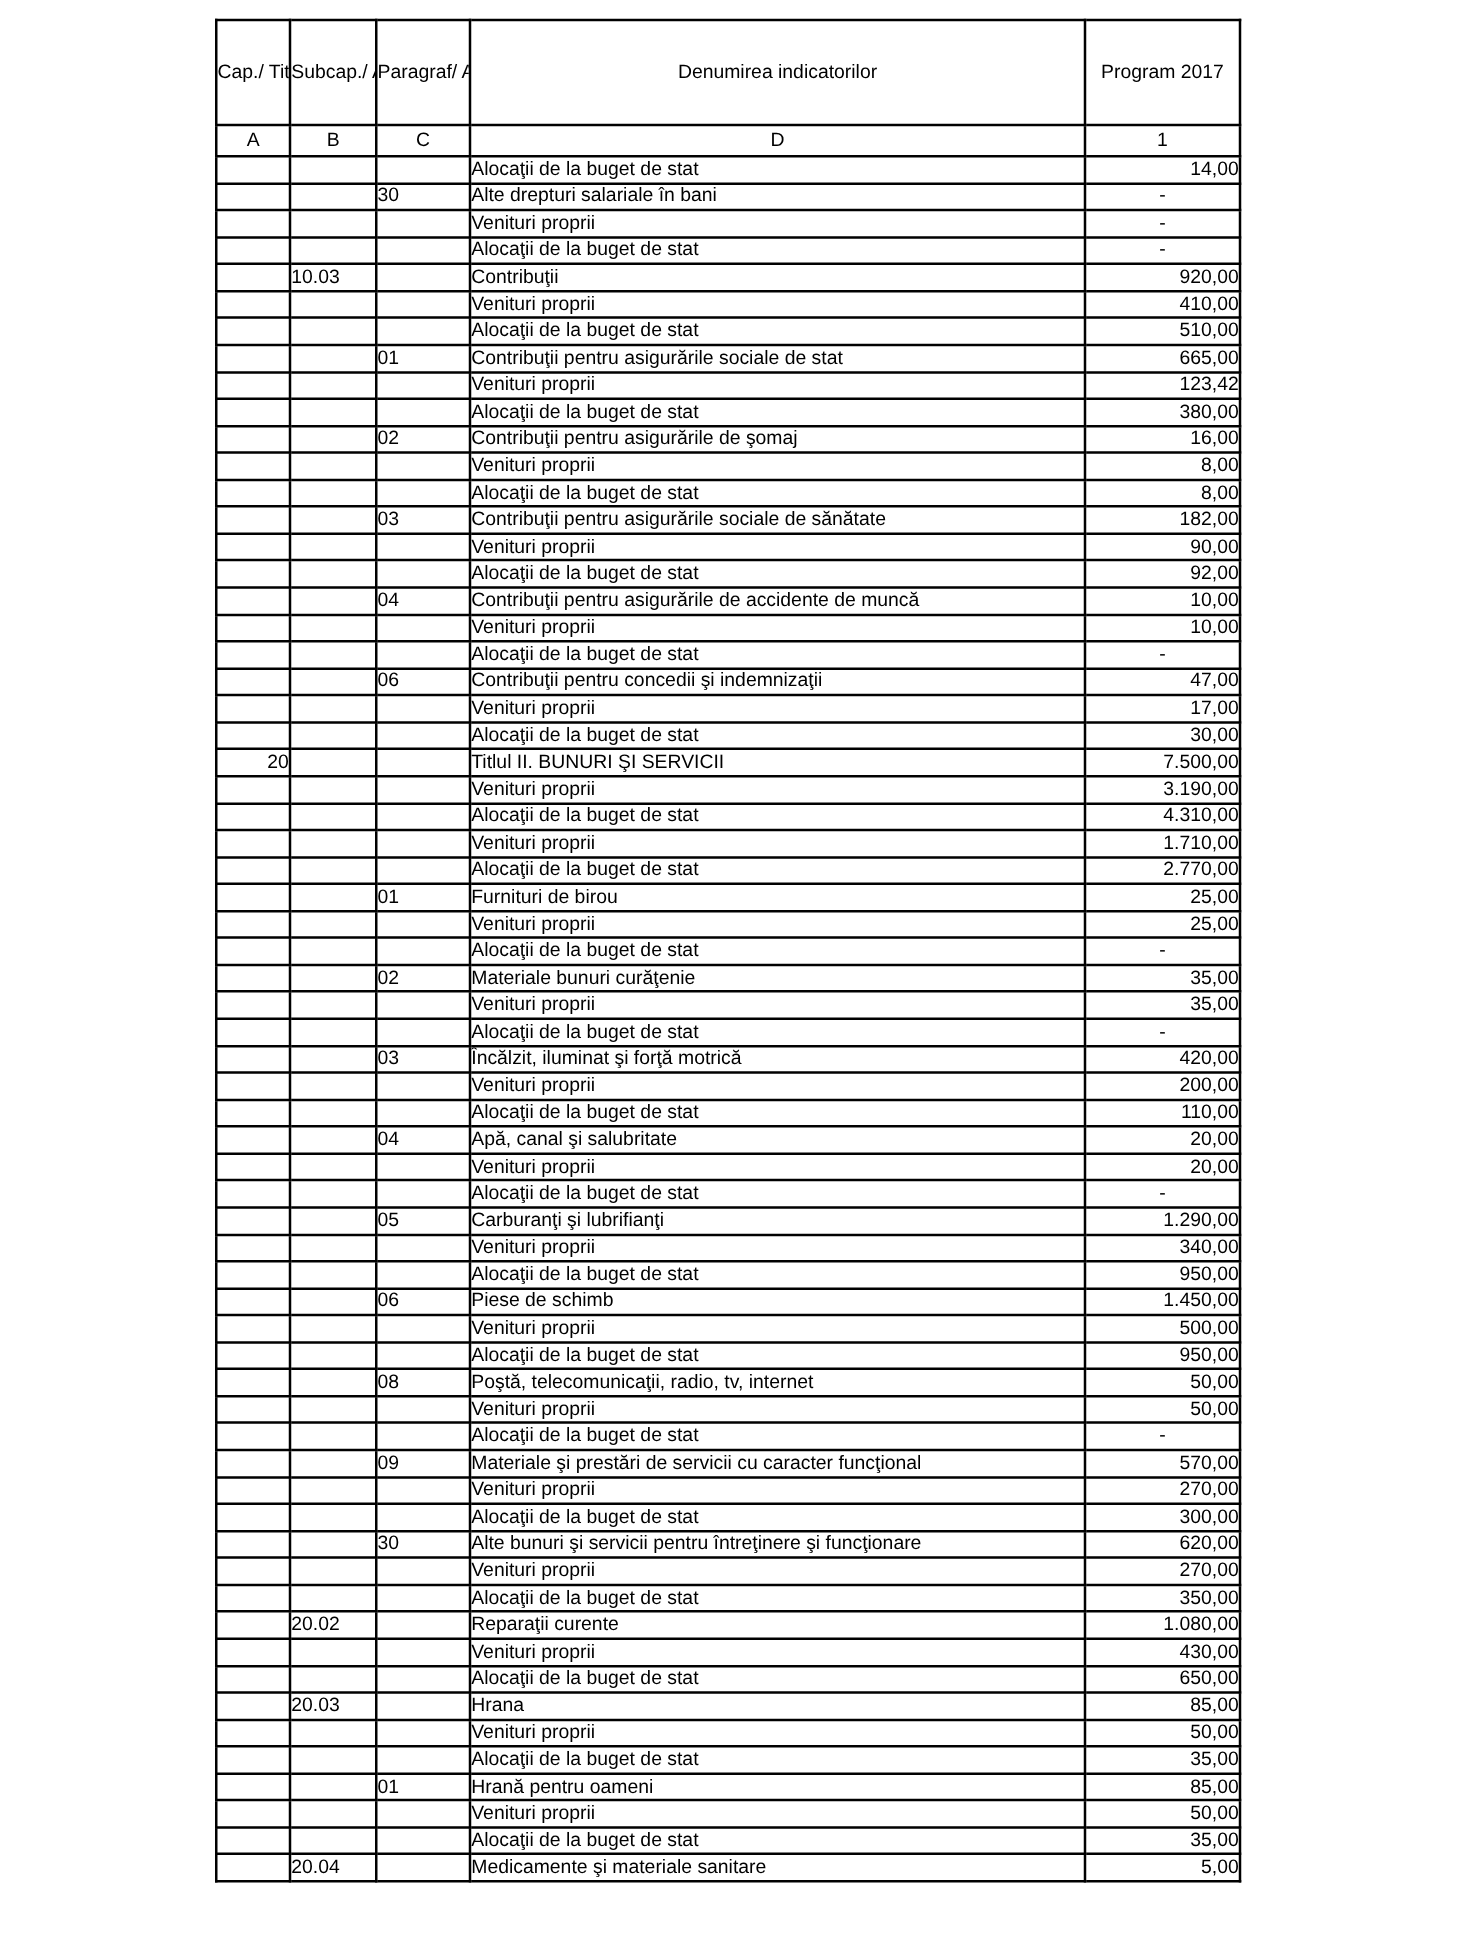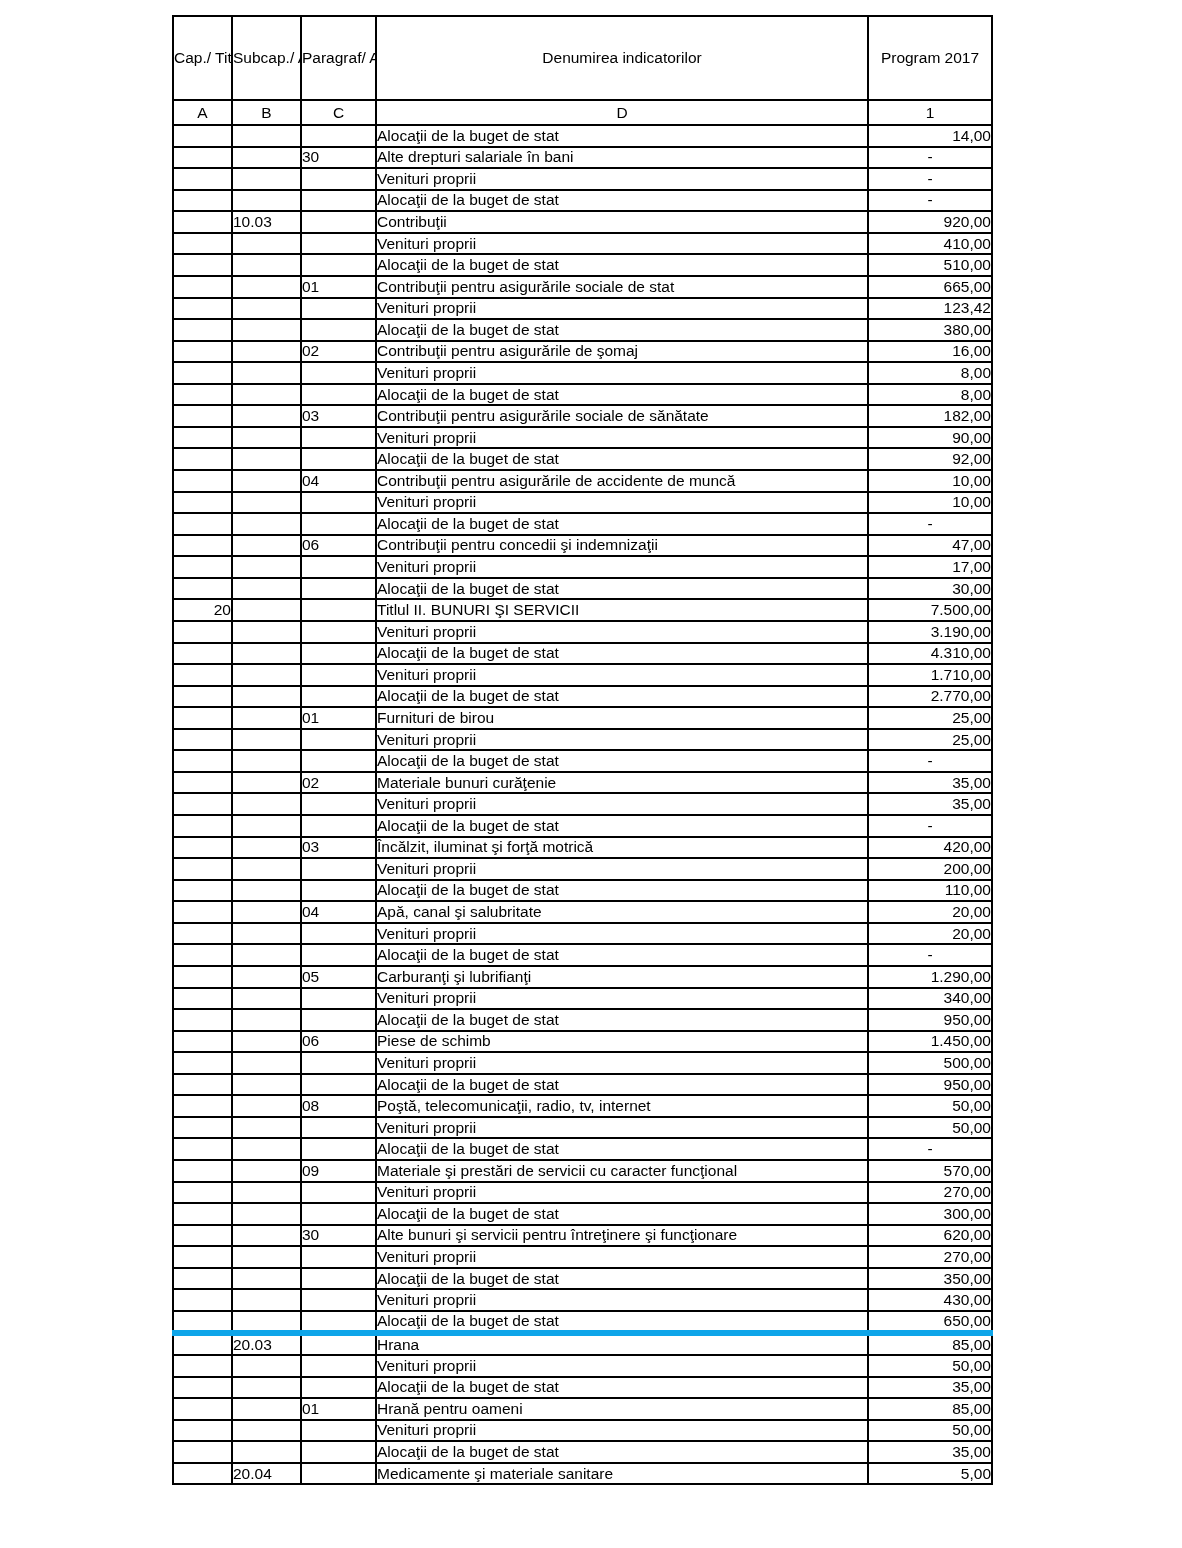--- a/index.html
+++ b/index.html
@@ -47,21 +47,21 @@
     white-space: pre-line;
     line-height: 20px;
   }
   th.code { text-align: center; }
   td.col-a { text-align: right;  padding-right: 4px; }
   td.col-b { text-align: left;   padding-left: 5px; }
   td.col-c { text-align: left;   padding-left: 6px; }
   td.col-d { text-align: left;   padding-left: 5px; }
   td.col-v { text-align: right;  padding-right: 6px; }
   td.col-v.dash { text-align: center; padding-right: 0; }
-  tr.thick-top td { border-top: 6px solid #0ea5e9; margin-left: 10px; }
+  tr.thick-top td { border-top: 1px solid #0ea5e9; margin-left: 10px; }
 </style>
 </head>
 <body>
 
 <div class="page">
   <div class="sheet">
     <table class="budget">
       <colgroup>
         <col style="width:59px">
         <col style="width:69px">
@@ -464,20 +464,27 @@
           </tr>
           <tr>
             <td class="col-a"></td>
             <td class="col-b"></td>
             <td class="col-c"></td>
             <td class="col-d">Alocaţii de la buget de stat</td>
             <td class="col-v">350,00</td>
           </tr>
           <tr>
             <td class="col-a"></td>
+            <td class="col-b">20.02</td>
+            <td class="col-c"></td>
+            <td class="col-d">Reparaţii curente</td>
+            <td class="col-v">1.080,00</td>
+          </tr>
+          <tr>
+            <td class="col-a"></td>
             <td class="col-b"></td>
             <td class="col-c"></td>
             <td class="col-d">Venituri proprii</td>
             <td class="col-v">430,00</td>
           </tr>
           <tr>
             <td class="col-a"></td>
             <td class="col-b"></td>
             <td class="col-c"></td>
             <td class="col-d">Alocaţii de la buget de stat</td>

